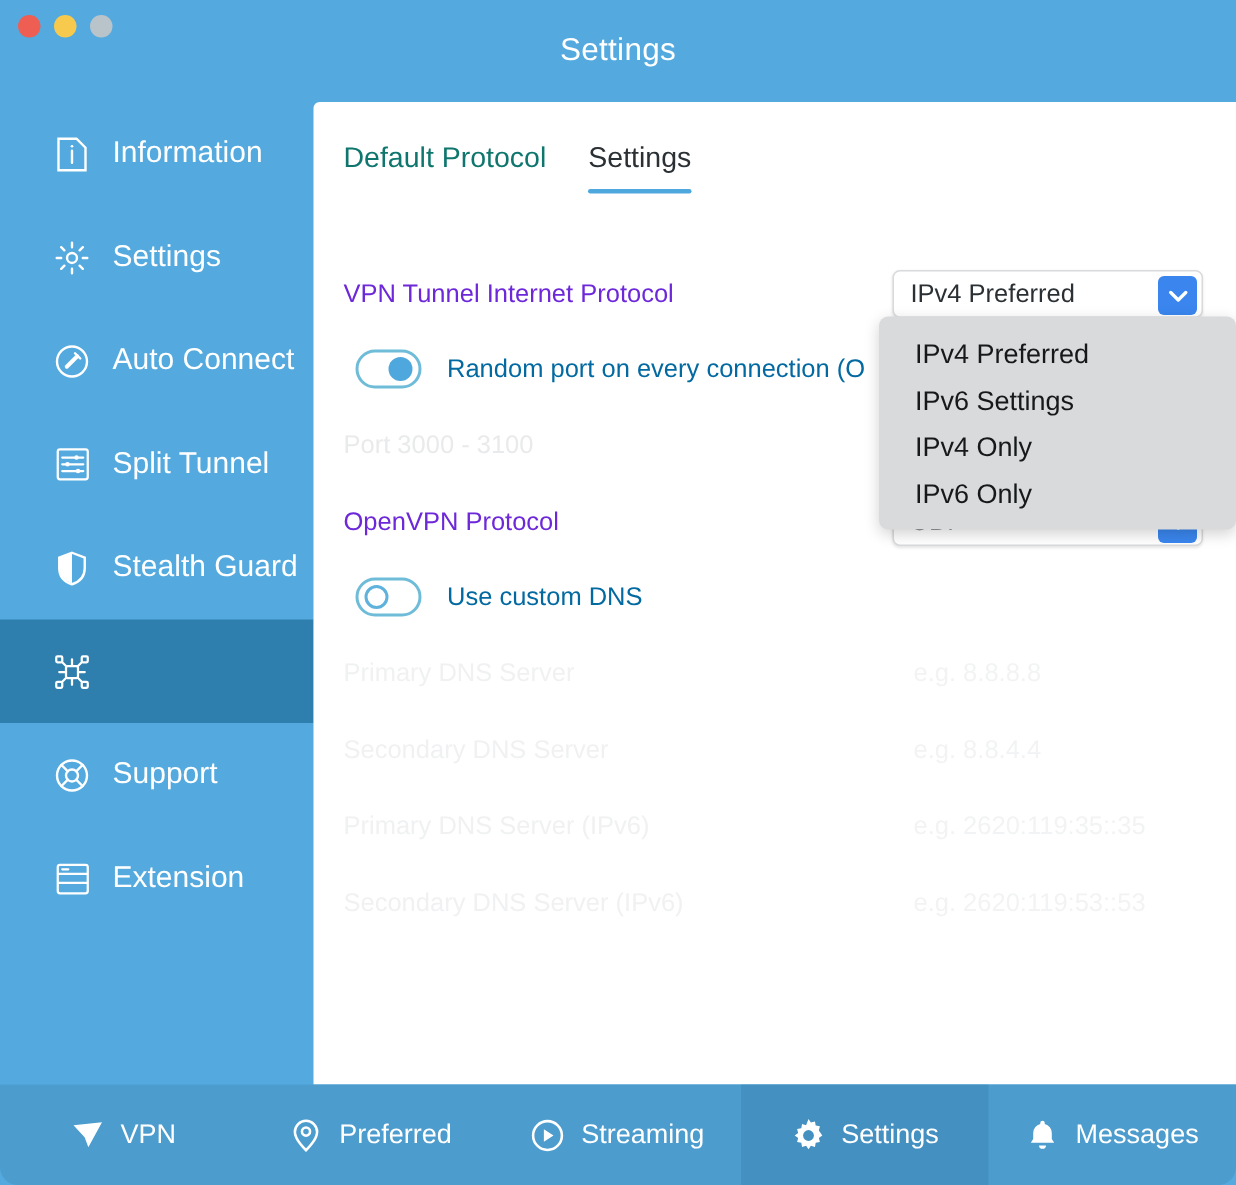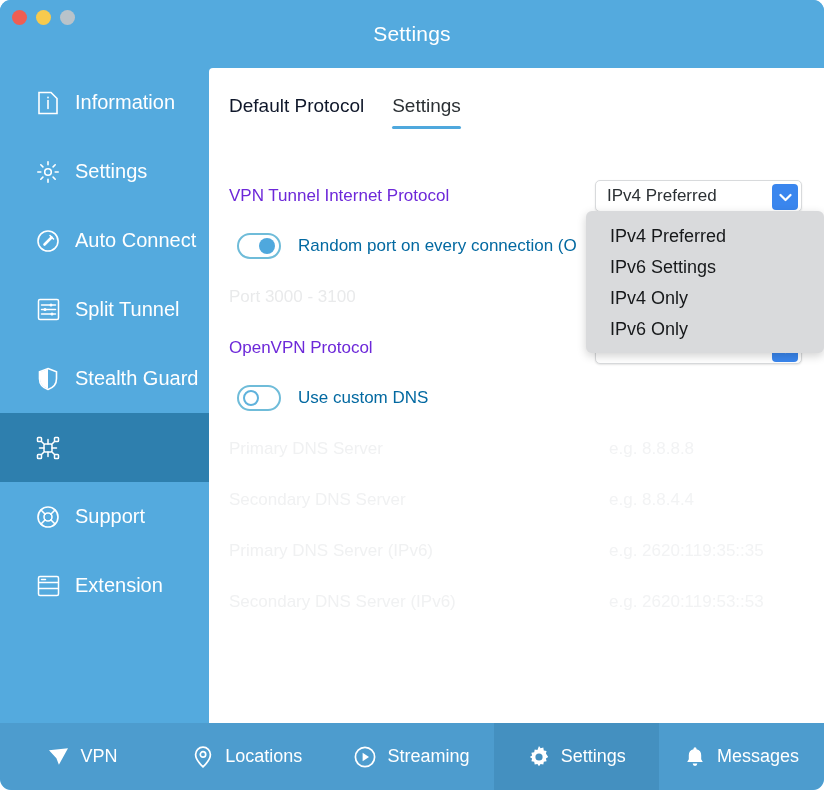--- a/index.html
+++ b/index.html
@@ -10,21 +10,21 @@
     overflow: hidden;
     background: #ffffff;
     font-family: "Liberation Sans", sans-serif;
   }
 
   #app {
     position: relative;
     width: 824px;
     height: 790px;
     background: #54aade;
-    border-radius: 11px;
+    border-radius: 0;
     overflow: hidden;
   }
 
   
   #titlebar {
     position: absolute;
     left: 0; top: 0;
     width: 824px; height: 68px;
     background: #54aade;
   }
@@ -100,21 +100,21 @@
     position: absolute;
     left: 0; top: 27px;
     display: flex;
     align-items: flex-start;
     padding-left: 20px;
     gap: 28px;
   }
   .tab {
     position: relative;
     font-size: 19px;
-    color: #0f172a;
+    color: #0f766e;
     padding-bottom: 12px;
     cursor: default;
     white-space: nowrap;
   }
   .tab.active { color: #2b3034; }
   .tab.active::after {
     content: "";
     position: absolute;
     left: 0; right: 0; bottom: 0;
     height: 3px;
@@ -470,21 +470,21 @@
       <span>VPN</span>
     </div>
 
     <div class="nav-item">
       <span class="nav-icon">
         <svg width="18" height="22" viewBox="0 0 18 22" fill="none" stroke="#ffffff" stroke-width="1.7">
           <path d="M9 1.2c-4.1 0-7.4 3.3-7.4 7.4C1.6 14 9 20.8 9 20.8s7.4-6.8 7.4-12.2C16.4 4.5 13.1 1.2 9 1.2z"></path>
           <circle cx="9" cy="8.4" r="2.7"></circle>
         </svg>
       </span>
-      <span>Locations</span>
+      <span>Preferred</span>
     </div>
 
     <div class="nav-item">
       <span class="nav-icon">
         <svg width="22" height="22" viewBox="0 0 22 22" fill="none" stroke="#ffffff" stroke-width="1.7">
           <circle cx="11" cy="11" r="9.6"></circle>
           <path d="M8.6 6.8l6.4 4.2-6.4 4.2z" fill="#ffffff" stroke="none"></path>
         </svg>
       </span>
       <span>Streaming</span>

